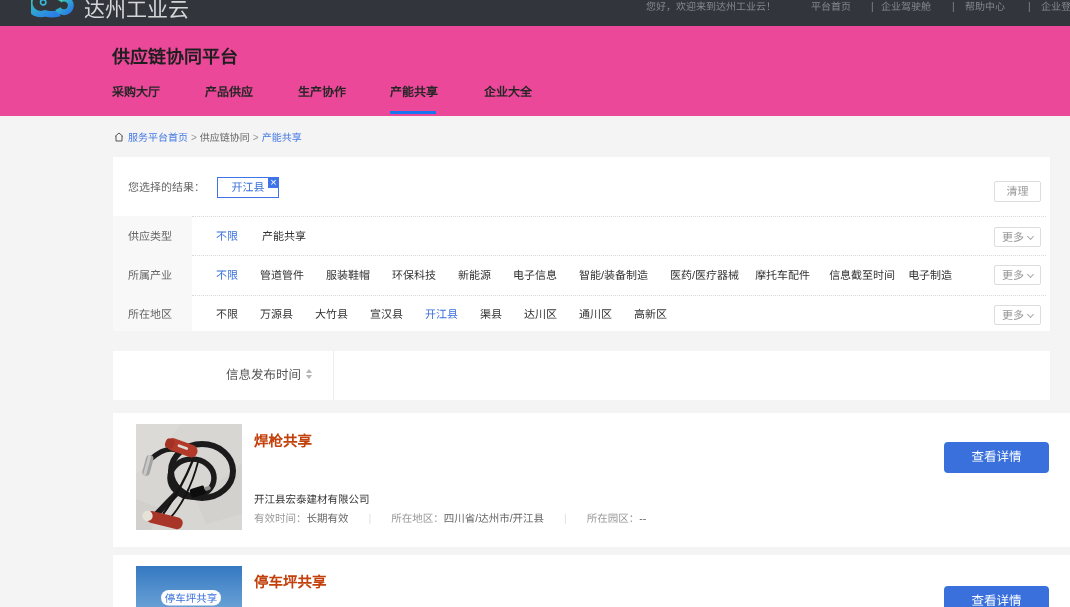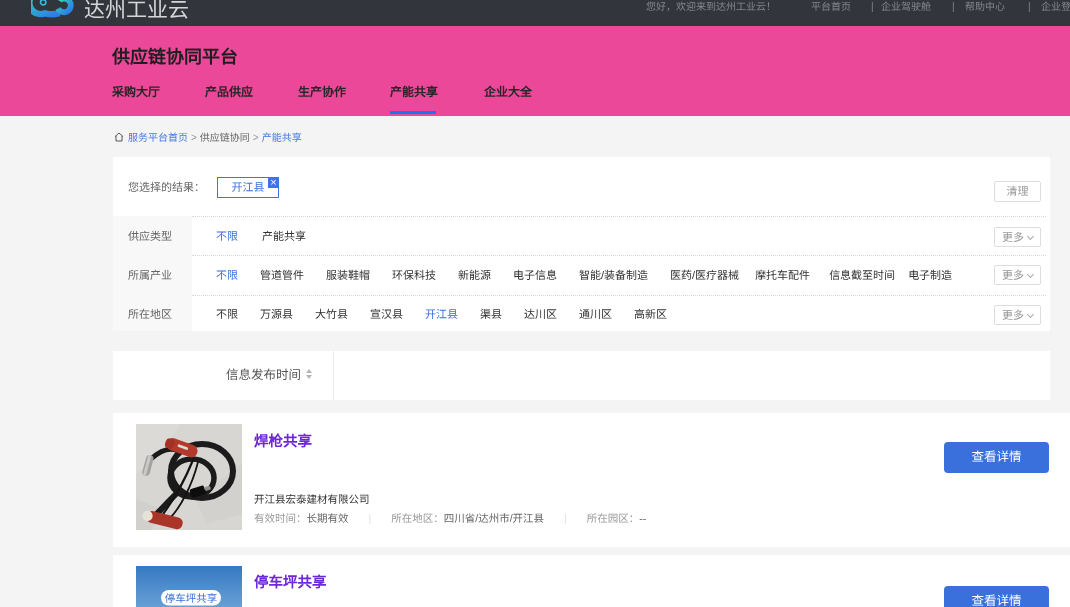--- a/index.html
+++ b/index.html
@@ -41,21 +41,21 @@
   #sortbar { position:absolute; left:113px; top:351px; width:937px; height:49px; background:#fff; }
   .scell { position:absolute; top:0; height:49px; border-right:1px solid #ececec; font-size:12.5px; color:#555; text-align:center; line-height:49px; }
   .caret { display:inline-block; position:relative; width:7px; height:12px; margin-left:5px; vertical-align:-1px; }
   .caret i { position:absolute; left:0; width:0; height:0; border-left:3.5px solid transparent; border-right:3.5px solid transparent; }
   .caret .up { top:1px; border-bottom:4px solid #b5b5b5; }
   .caret .dn { bottom:1px; border-top:4px solid #b5b5b5; }
 
   
   .card { position:absolute; left:113px; width:957px; background:#fff; }
   .cimg { position:absolute; left:23px; top:11px; width:106px; height:106px; }
-  .ctitle { position:absolute; left:141px; font-size:14.5px; font-weight:bold; color:#6d28d9; line-height:15px; }
+  .ctitle { position:absolute; left:141px; font-size:14.5px; font-weight:bold; color:#c2410c; line-height:15px; }
   .ccompany { position:absolute; left:141px; font-size:10.5px; color:#333; line-height:12px; }
   .cinfo { position:absolute; left:141px; font-size:10.5px; color:#999; line-height:12px; white-space:nowrap; }
   .cinfo b { font-weight:normal; color:#666; }
   .cinfo .pipe { color:#e0e0e0; margin:0 20px; }
   .btn-blue { position:absolute; left:831px; width:105px; height:31px; background:#3a70dc; color:#fff; font-size:12.5px; text-align:center; line-height:31px; border-radius:4px; }
   .btn-line { position:absolute; left:831px; width:105px; height:31px; background:#fff; color:#3a70dc; font-size:12.5px; text-align:center; line-height:29px; border:1px solid #3f74e0; border-radius:4px; }
 </style>
 </head>
 <body>
 

